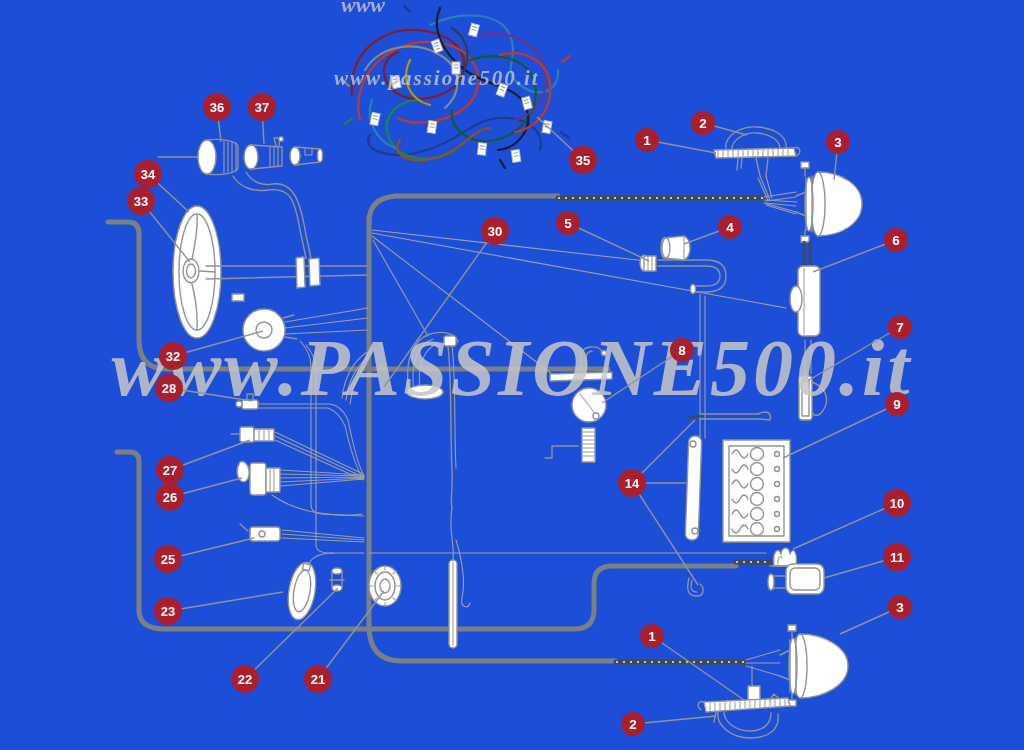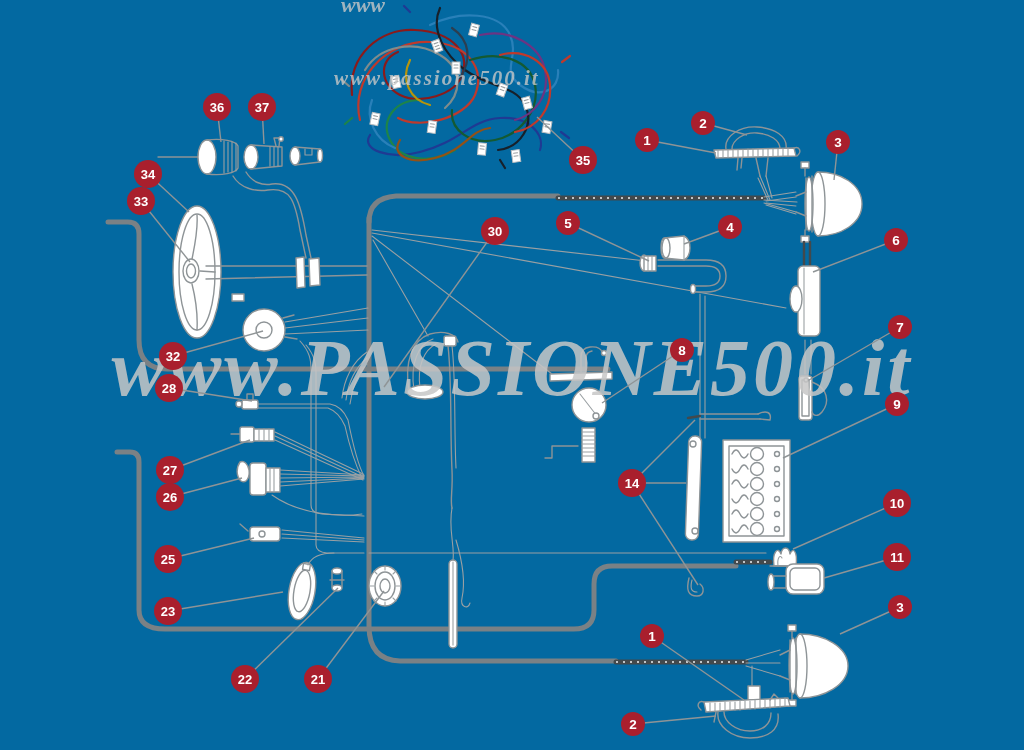--- a/index.html
+++ b/index.html
@@ -1,16 +1,16 @@
 <!DOCTYPE html>
 <html><head>
 <meta charset="utf-8">
 <style>
   html,body{margin:0;padding:0;background:#fff}
-  .stage{position:relative;width:1024px;height:750px;background:#0369a1;overflow:hidden;
+  .stage{position:relative;width:1024px;height:750px;background:#1d4ed8;overflow:hidden;
          font-family:"Liberation Sans",sans-serif}
   svg.art,#overlay{position:absolute;left:0;top:0;width:1024px;height:750px}
   .wm{position:absolute;color:#c7c7c7;font-family:"Liberation Serif","DejaVu Serif",serif;
       font-style:italic;font-weight:700;white-space:nowrap;pointer-events:none;line-height:1}
   .wm-main{left:50px;width:924px;top:328px;font-size:80px;letter-spacing:3px;text-align:center;opacity:.85}
   .wm-small{left:334px;top:68px;font-size:21px;letter-spacing:2px;opacity:.8}
   .wm-frag{left:341px;top:-6px;font-size:22px;opacity:.8}
   
   .ln{fill:none;stroke:#8e9497;stroke-width:1.4;stroke-linecap:round;stroke-linejoin:round}
   .lt{fill:none;stroke:#9aa0a3;stroke-width:1.1;stroke-linecap:round;stroke-linejoin:round}

